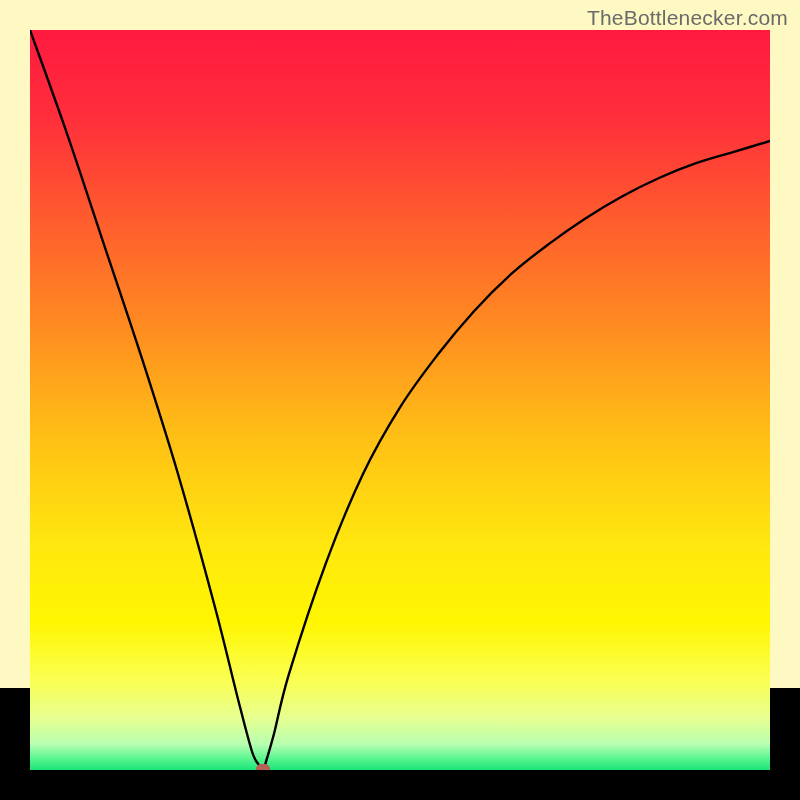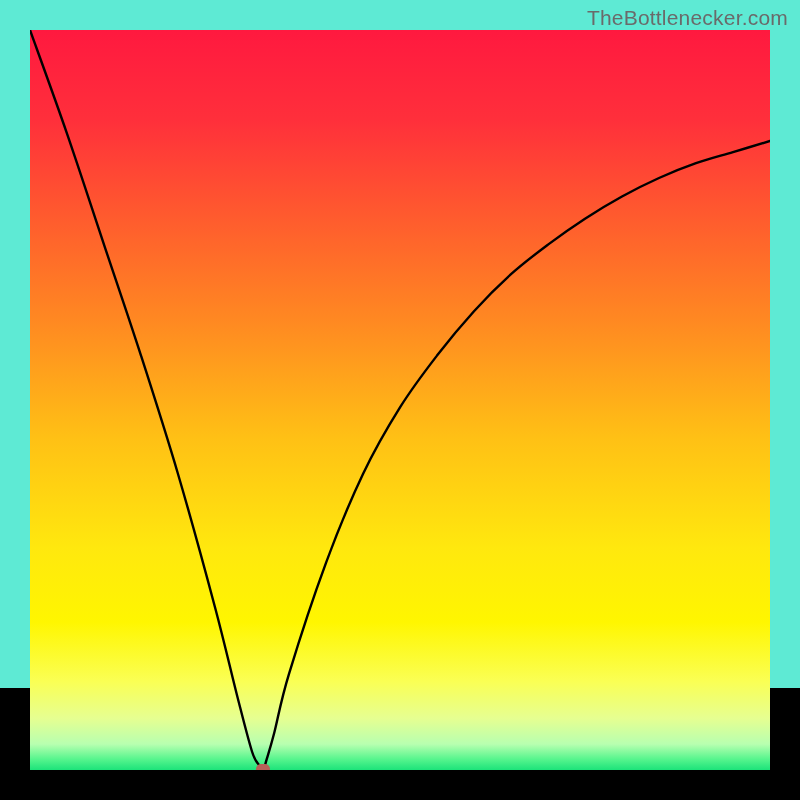--- a/index.html
+++ b/index.html
@@ -10,21 +10,21 @@
     background: #000;
     overflow: hidden;
     font-family: Arial, Helvetica, sans-serif;
   }
   .frame {
     position: absolute;
     left: 0;
     top: 0;
     width: 800px;
     height: 688px;
-    background: #5eead4;
+    background: #fef9c3;
   }
   .plot-area {
     position: absolute;
     left: 30px;
     top: 30px;
     width: 740px;
     height: 740px;
     overflow: hidden;
   }
   .gradient {

